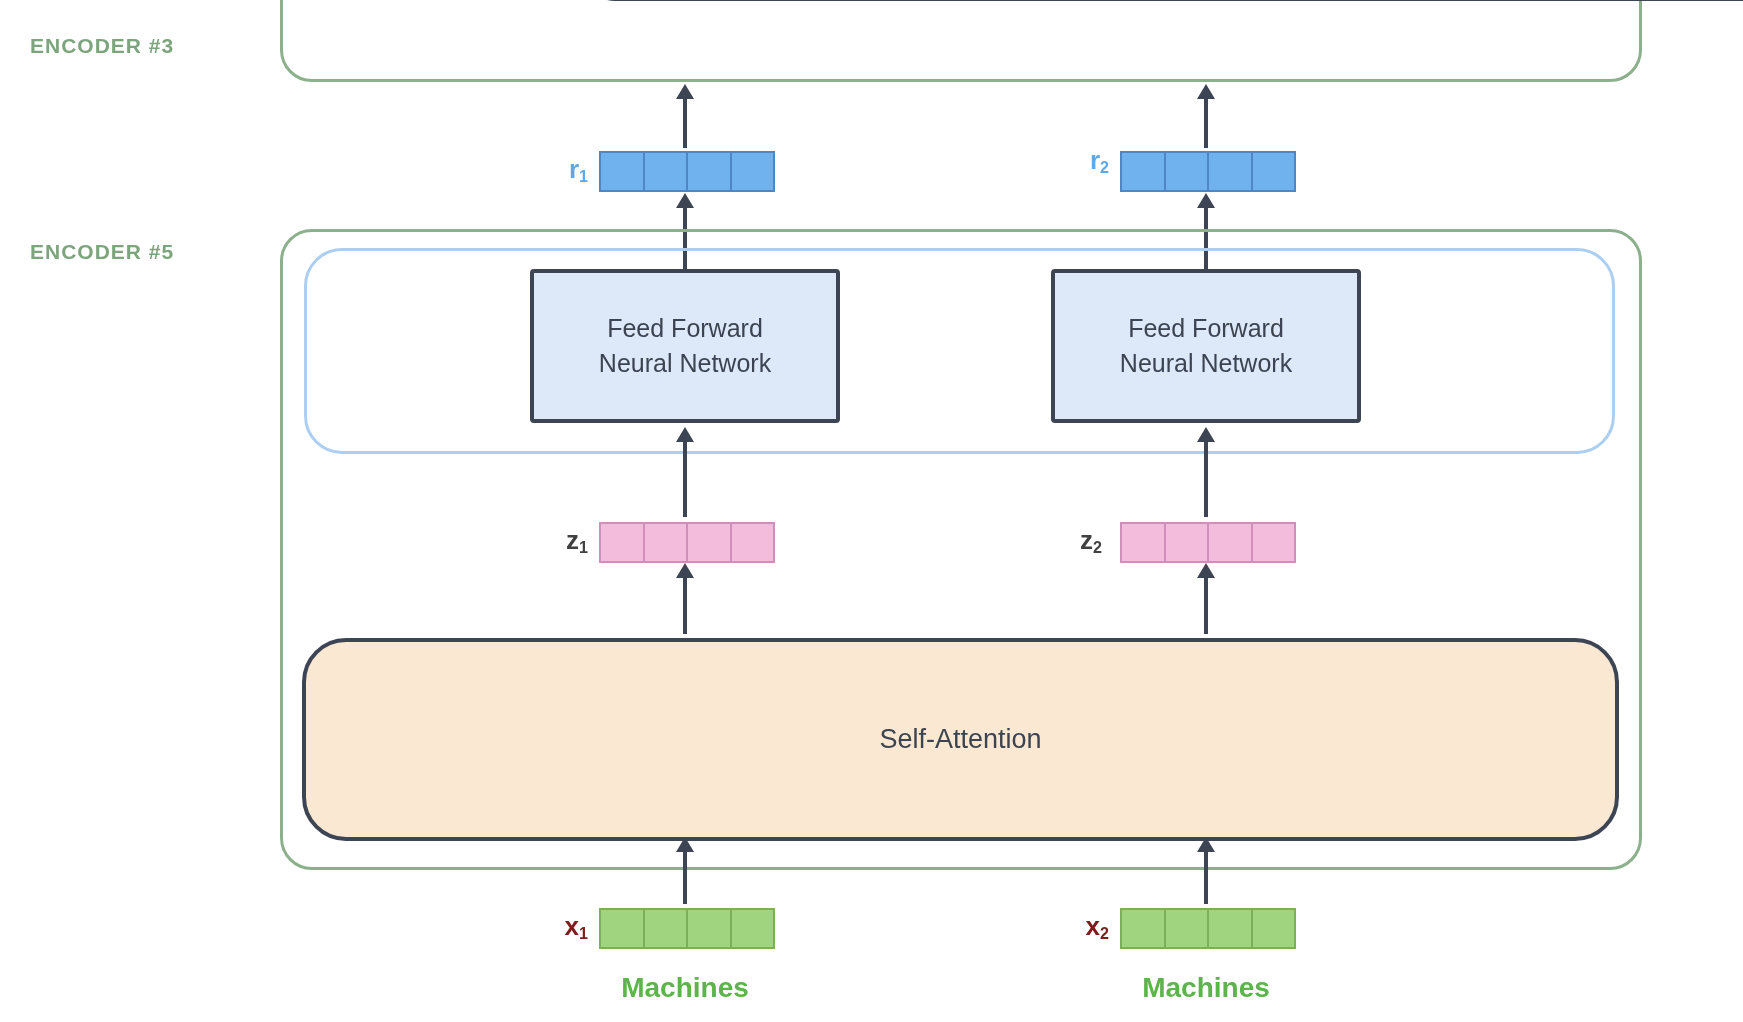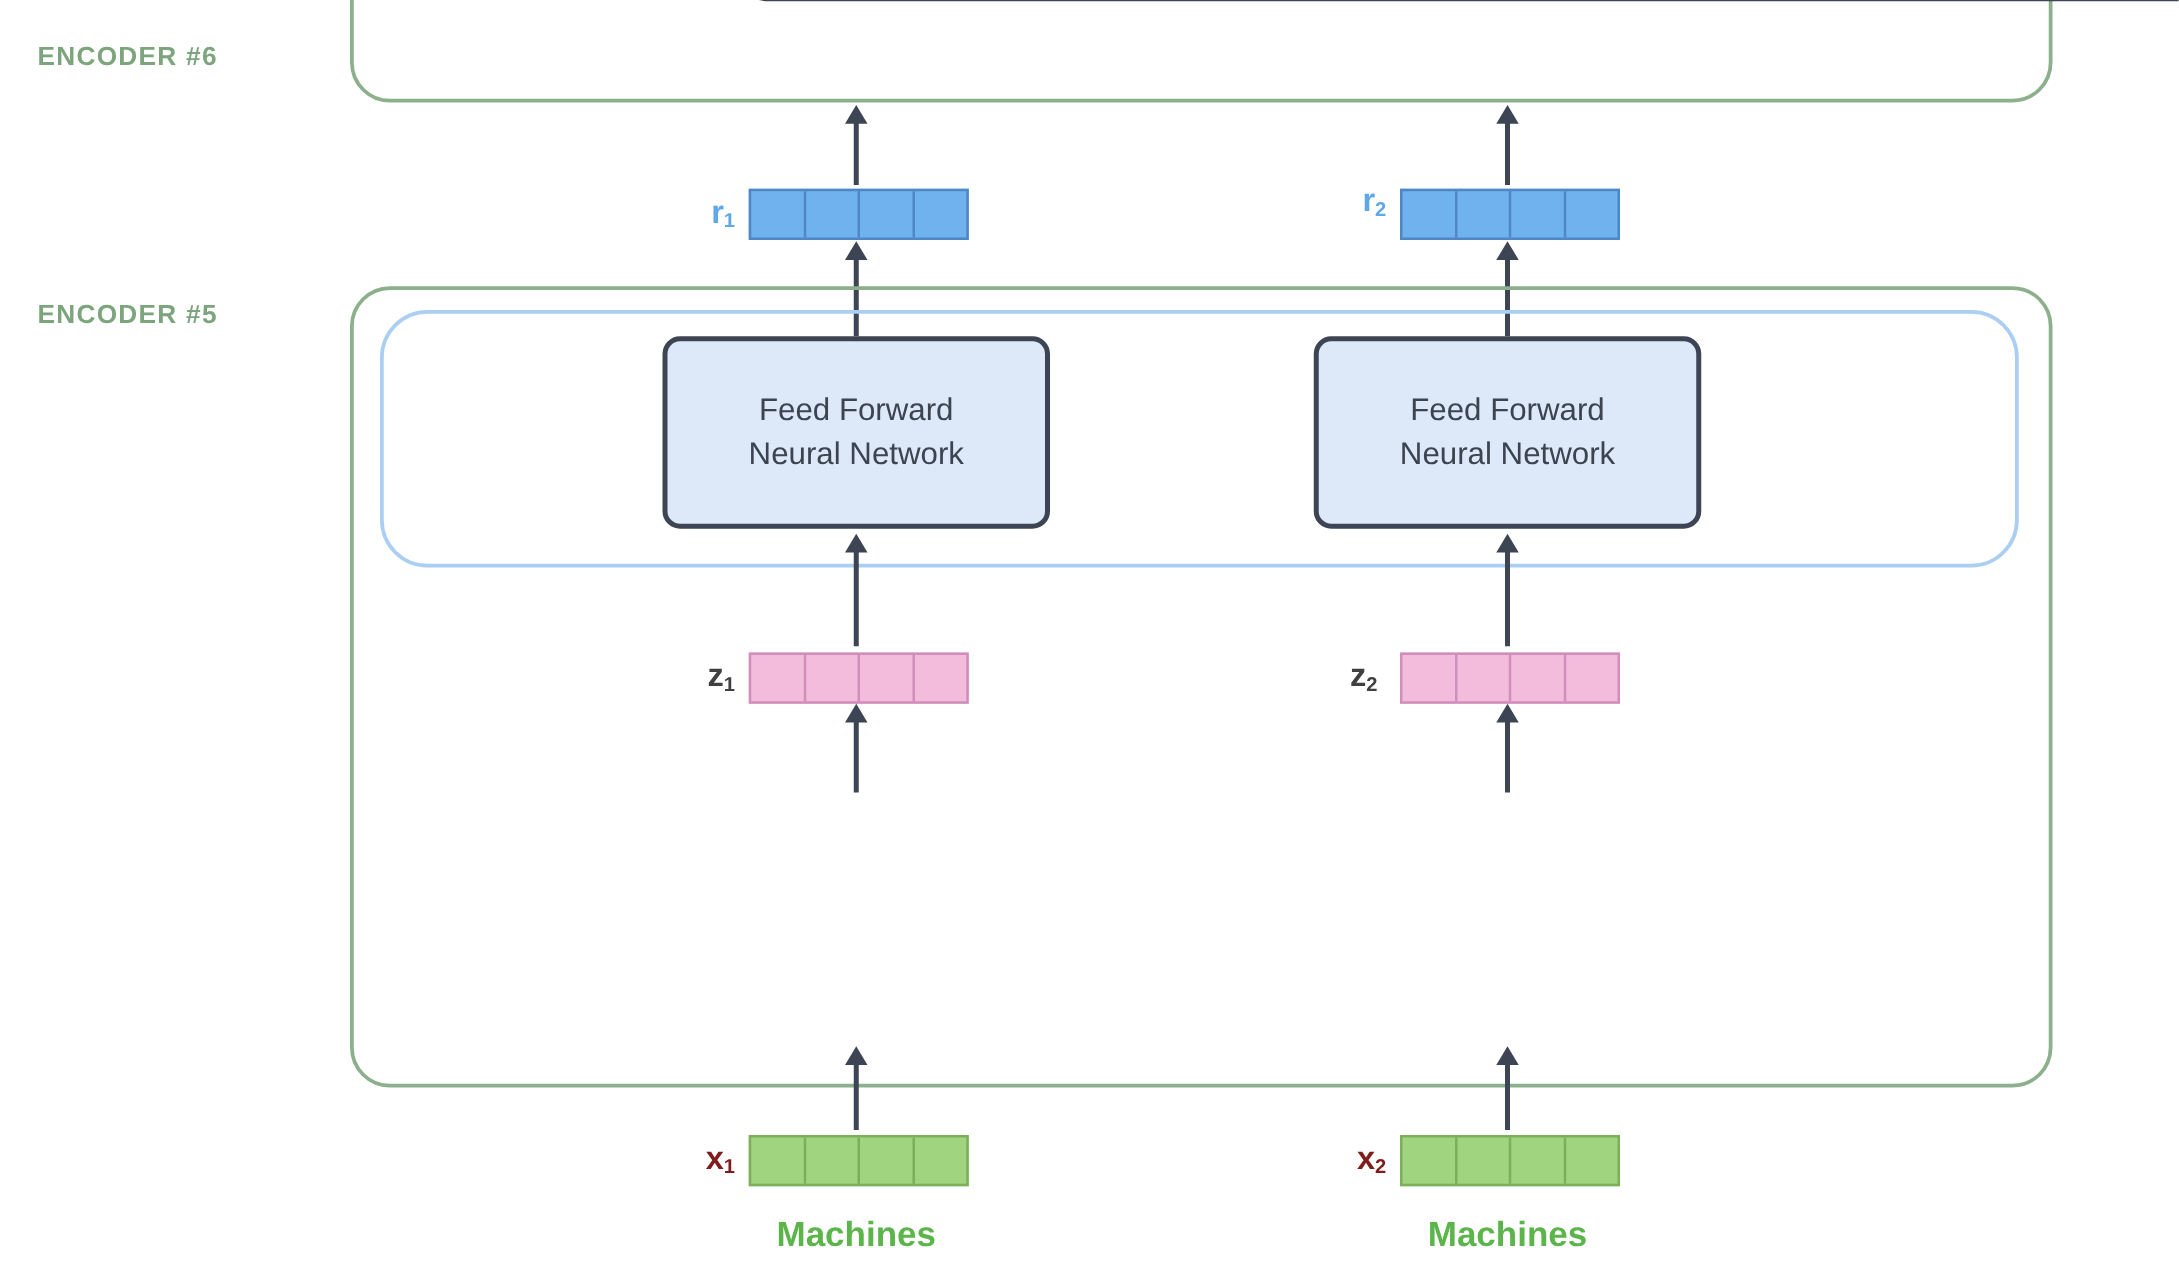--- a/index.html
+++ b/index.html
@@ -15,21 +15,21 @@
   .enc2-label{top:34px;}
   .enc1-label{top:240px;}
   
   .peach{position:absolute;background:#fae8d2;border:4px solid #3d4554;border-radius:30px;}
   .enc2-inner{left:302px;top:-70px;width:1309px;height:120px;}
   .sa-box{left:302px;top:638px;width:1309px;height:195px;border-radius:44px;display:flex;align-items:center;justify-content:center;}
   .sa-box .sa-text{font-size:27px;color:#3b4450;}
   
   .blue-box{position:absolute;left:304px;top:248px;width:1305px;height:200px;border:3px solid #abcef3;border-radius:38px;background:transparent;}
   
-  .ffnn{position:absolute;width:310px;height:154px;background:#dde9f8;border:4px solid #3d4554;border-radius:14px;
+  .ffnn{position:absolute;width:310px;height:154px;background:#dde9f8;border:4px solid #3d4554;border-radius:4px;
         display:flex;flex-direction:column;align-items:center;justify-content:center;box-sizing:border-box;}
   .ffnn div{font-size:25px;line-height:1.42;color:#3b4450;}
   .ffnn1{left:530px;top:269px;}
   .ffnn2{left:1051px;top:269px;}
   
   .arrow{position:absolute;width:18px;display:flex;flex-direction:column;align-items:center;}
   .arrow .head{width:0;height:0;border-left:9px solid transparent;border-right:9px solid transparent;border-bottom:15px solid #3d4554;}
   .arrow .stem{flex:1;width:4px;background:#3d4554;margin-top:-2px;}
   
   .vec{position:absolute;width:172px;height:37px;display:flex;border:2px solid;box-sizing:content-box;}
@@ -51,21 +51,21 @@
   .word{position:absolute;width:220px;text-align:center;top:972px;font-weight:bold;font-size:28px;color:#5cb54a;}
 </style>
 </head>
 <body>
 
 <div class="canvas">
 
   <div class="enc-box enc2-box">
     <div class="peach enc2-inner"></div>
   </div>
-  <div class="enc-label enc2-label">ENCODER #6</div>
+  <div class="enc-label enc2-label">ENCODER #3</div>
 
   <div class="arrow" style="left:676px;top:84px;height:64px;">
       <div class="head"></div>
       <div class="stem"></div>
     </div>
   <div class="arrow" style="left:1197px;top:84px;height:64px;">
       <div class="head"></div>
       <div class="stem"></div>
     </div>
 
@@ -133,20 +133,23 @@
 
   <div class="arrow" style="left:676px;top:563px;height:71px;">
       <div class="head"></div>
       <div class="stem"></div>
     </div>
   <div class="arrow" style="left:1197px;top:563px;height:71px;">
       <div class="head"></div>
       <div class="stem"></div>
     </div>
 
+  <div class="peach sa-box">
+    <div class="sa-text">Self-Attention</div>
+  </div>
 
   <div class="arrow" style="left:676px;top:837px;height:67px;">
       <div class="head"></div>
       <div class="stem"></div>
     </div>
   <div class="arrow" style="left:1197px;top:837px;height:67px;">
       <div class="head"></div>
       <div class="stem"></div>
     </div>
 

